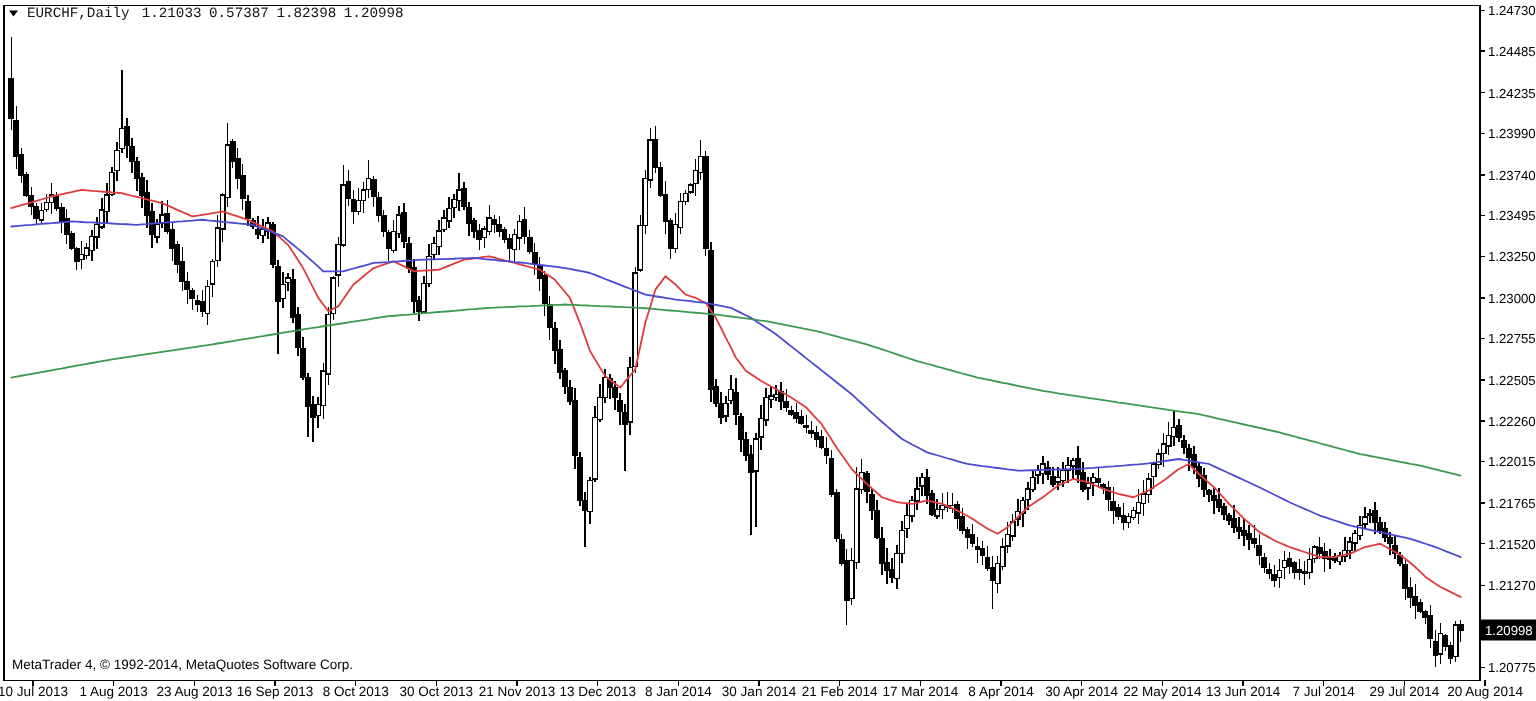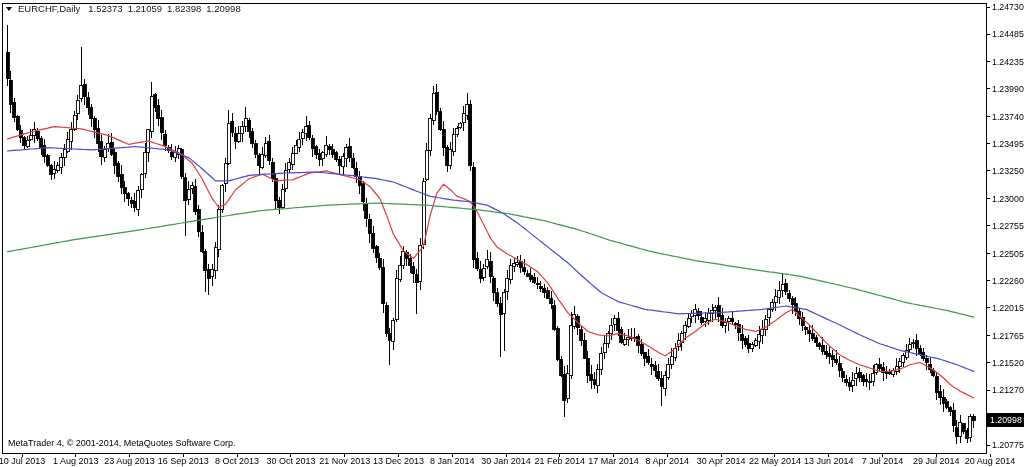--- a/index.html
+++ b/index.html
@@ -1,20 +1,20 @@
 <!DOCTYPE html>
 <html><head>
 <meta charset="utf-8">
 <style>
   html,body{margin:0;padding:0;background:#ffffff;}
   #app{position:relative;width:1024px;height:467px;background:#ffffff;overflow:hidden;
        font-family:"Liberation Sans", sans-serif;}
   #chart-svg{position:absolute;left:0;top:0;}
   .title-overlay{position:absolute;left:4px;top:2px;height:12px;display:flex;align-items:center;
-       font-size:9.5px;color:#141414;white-space:pre;z-index:5;}
+       font-size:9.5px;color:#141414;white-space:pre;z-index:5;font-family:Liberation Mono, monospace;}
   .dd-tri{width:0;height:0;border-left:3.5px solid transparent;border-right:3.5px solid transparent;
        border-top:4.5px solid #000;display:inline-block;margin:1px 6px 0 2px;cursor:pointer;}
   .t-sym{margin-right:8px;}
   .t-q{margin-right:5px;}
   .watermark{position:absolute;left:8px;top:438px;font-size:9px;color:#000;z-index:4;}
   .price-tag{position:absolute;left:987px;top:413px;width:37px;height:14px;background:#000;color:#fff;
        font-size:8.8px;line-height:14px;text-align:left;padding-left:3px;box-sizing:border-box;z-index:6;}
   .axis-hot{position:absolute;z-index:3;}
   #price-axis-zone{right:0;top:0;width:38px;height:453px;cursor:ns-resize;}
   #time-axis-zone{left:0;top:453px;width:1024px;height:14px;cursor:ew-resize;}
@@ -682,25 +682,25 @@
         <rect x="972.24" y="416.42756005057106" width="3" height="3.876106194688589" fill="#000000" stroke="#000000" stroke-width="0.9" shape-rendering="crispEdges"></rect>
       </g>
       <polyline points="7.5,138.8 10.9,137.8 14.2,136.8 17.6,135.9 20.9,134.9 24.3,133.9 27.6,133.0 31.0,132.0 34.3,131.0 37.7,130.3 41.0,129.6 44.4,128.8 47.8,128.1 51.1,127.3 54.5,126.6 57.8,126.9 61.2,127.2 64.5,127.4 67.9,127.7 71.2,128.0 74.6,128.3 78.0,128.5 81.3,128.8 84.7,129.7 88.0,130.5 91.4,131.3 94.7,132.1 98.1,133.0 101.4,133.8 104.8,134.6 108.2,135.5 111.5,136.9 114.9,138.4 118.2,139.9 121.6,141.4 124.9,142.8 128.3,144.3 131.6,143.8 135.0,143.2 138.3,142.7 141.7,142.1 145.1,141.6 148.4,141.0 151.8,142.1 155.1,143.2 158.5,144.3 161.8,145.4 165.2,146.5 168.5,148.1 171.9,149.6 175.3,151.2 178.6,152.7 182.0,154.3 185.3,157.2 188.7,160.2 192.0,163.2 195.4,168.3 198.7,173.5 202.1,178.7 205.4,185.3 208.8,191.9 212.2,198.6 215.5,203.0 218.9,207.5 222.2,205.8 225.6,204.1 228.9,199.3 232.3,194.5 235.6,189.7 239.0,187.0 242.3,184.2 245.7,181.4 249.1,178.7 252.4,177.5 255.8,176.4 259.1,175.3 262.5,174.2 265.8,175.9 269.2,177.5 272.5,179.2 275.9,180.9 279.3,180.6 282.6,180.4 286.0,180.2 289.3,180.0 292.7,179.8 296.0,178.4 299.4,177.1 302.7,175.8 306.1,174.4 309.4,173.1 312.8,172.7 316.2,172.2 319.5,171.8 322.9,171.3 326.2,170.9 329.6,171.8 332.9,172.7 336.3,173.6 339.6,174.4 343.0,175.3 346.4,176.2 349.7,177.1 353.1,178.0 356.4,178.9 359.8,179.8 363.1,182.0 366.5,184.2 369.8,186.4 373.2,190.5 376.6,194.5 379.9,198.6 383.3,206.9 386.6,215.2 390.0,224.6 393.3,234.0 396.7,239.6 400.0,245.1 403.4,250.6 406.7,253.2 410.1,255.8 413.5,258.4 416.8,254.3 420.2,250.3 423.5,246.2 426.9,230.7 430.2,215.2 433.6,204.1 436.9,193.1 440.3,188.6 443.6,184.2 447.0,187.0 450.4,189.7 453.7,193.1 457.1,196.4 460.4,197.5 463.8,198.6 467.1,200.3 470.5,201.9 473.8,206.9 477.2,211.9 480.6,218.5 483.9,225.2 487.3,231.8 490.6,238.5 494.0,242.9 497.3,247.3 500.7,249.5 504.0,251.7 507.4,254.0 510.8,255.8 514.1,257.7 517.5,259.5 520.8,261.3 524.2,263.2 527.5,265.0 530.9,267.3 534.2,269.5 537.6,271.7 540.9,275.4 544.3,279.1 547.7,282.8 551.0,287.9 554.4,293.1 557.7,298.3 561.1,303.1 564.4,307.9 567.8,312.7 571.1,316.0 574.5,319.3 577.9,322.6 581.2,325.6 584.6,328.5 587.9,331.5 591.3,332.6 594.6,333.7 598.0,334.8 601.3,335.2 604.7,335.5 608.0,335.9 611.4,335.2 614.8,334.4 618.1,333.7 621.5,334.4 624.8,335.2 628.2,335.9 631.5,337.4 634.9,338.9 638.2,340.3 641.6,342.2 645.0,344.0 648.3,345.9 651.7,348.1 655.0,350.3 658.4,352.5 661.7,354.2 665.1,355.8 668.4,353.6 671.8,351.4 675.1,348.1 678.5,344.8 681.9,341.5 685.2,338.1 688.6,335.9 691.9,333.7 695.3,331.5 698.6,328.9 702.0,326.3 705.3,323.7 708.7,322.3 712.0,320.8 715.4,319.3 718.8,320.0 722.1,320.8 725.5,321.5 728.8,323.0 732.2,324.5 735.5,325.9 738.9,327.1 742.2,328.2 745.6,329.3 749.0,330.0 752.3,330.7 755.7,331.5 759.0,330.0 762.4,328.5 765.7,327.1 769.1,324.8 772.4,322.6 775.8,320.4 779.1,317.8 782.5,315.2 785.9,312.7 789.2,311.0 792.6,309.3 795.9,312.7 799.3,316.0 802.6,318.9 806.0,321.9 809.3,324.8 812.7,328.5 816.1,332.2 819.4,335.9 822.8,339.2 826.1,342.6 829.5,345.9 832.8,348.8 836.2,351.8 839.5,354.7 842.9,356.6 846.3,358.4 849.6,360.3 853.0,361.8 856.3,363.2 859.7,364.7 863.0,365.8 866.4,366.9 869.7,368.0 873.1,369.1 876.4,370.2 879.8,371.4 883.2,371.4 886.5,371.4 889.9,371.4 893.2,370.6 896.6,369.9 899.9,369.1 903.3,367.7 906.6,366.2 910.0,364.7 913.4,364.0 916.7,363.2 920.1,362.5 923.4,364.3 926.8,366.2 930.1,368.0 933.5,370.2 936.8,372.5 940.2,375.2 943.5,378.0 946.9,381.3 950.3,384.6 953.6,386.9 957.0,389.1 960.3,391.3 963.7,392.9 967.0,394.6 970.4,396.3 973.7,397.9" fill="none" stroke="#e03c3c" stroke-width="1.2" stroke-linejoin="round" stroke-linecap="round"></polyline>
       <polyline points="7.5,151.0 10.9,150.7 14.2,150.4 17.6,150.1 20.9,149.9 24.3,149.6 27.6,149.3 31.0,149.0 34.3,148.8 37.7,148.5 41.0,148.2 44.4,147.9 47.8,147.6 51.1,147.8 54.5,148.0 57.8,148.2 61.2,148.3 64.5,148.5 67.9,148.7 71.2,148.8 74.6,149.0 78.0,149.2 81.3,149.4 84.7,149.5 88.0,149.7 91.4,149.9 94.7,149.6 98.1,149.4 101.4,149.1 104.8,148.8 108.2,148.6 111.5,148.3 114.9,148.1 118.2,147.8 121.6,147.6 124.9,147.3 128.3,147.1 131.6,146.8 135.0,146.5 138.3,146.9 141.7,147.2 145.1,147.5 148.4,147.9 151.8,148.2 155.1,148.5 158.5,148.9 161.8,149.2 165.2,149.5 168.5,149.9 171.9,151.2 175.3,152.4 178.6,153.7 182.0,155.0 185.3,156.3 188.7,157.6 192.0,160.4 195.4,163.2 198.7,165.9 202.1,168.7 205.4,171.7 208.8,174.8 212.2,177.8 215.5,180.9 218.9,180.9 222.2,180.9 225.6,180.9 228.9,180.9 232.3,179.9 235.6,179.0 239.0,178.1 242.3,177.2 245.7,176.3 249.1,175.3 252.4,175.1 255.8,174.9 259.1,174.7 262.5,174.4 265.8,174.2 269.2,174.0 272.5,173.8 275.9,173.6 279.3,173.3 282.6,173.1 286.0,173.0 289.3,172.9 292.7,172.8 296.0,172.7 299.4,172.6 302.7,172.5 306.1,172.3 309.4,172.2 312.8,172.1 316.2,172.0 319.5,172.3 322.9,172.7 326.2,173.0 329.6,173.3 332.9,173.7 336.3,174.0 339.6,174.3 343.0,174.7 346.4,175.0 349.7,175.3 353.1,175.7 356.4,176.2 359.8,176.6 363.1,177.0 366.5,177.4 369.8,177.8 373.2,178.2 376.6,178.7 379.9,179.3 383.3,180.0 386.6,180.6 390.0,181.3 393.3,182.0 396.7,183.3 400.0,184.6 403.4,186.0 406.7,187.3 410.1,188.6 413.5,189.9 416.8,191.2 420.2,192.5 423.5,193.8 426.9,195.1 430.2,196.4 433.6,196.9 436.9,197.5 440.3,198.0 443.6,198.6 447.0,199.1 450.4,199.7 453.7,200.1 457.1,200.4 460.4,200.8 463.8,201.2 467.1,201.5 470.5,201.9 473.8,202.6 477.2,203.2 480.6,203.9 483.9,204.6 487.3,205.2 490.6,206.9 494.0,208.6 497.3,210.2 500.7,211.9 504.0,214.1 507.4,216.3 510.8,218.5 514.1,220.7 517.5,223.0 520.8,225.6 524.2,228.3 527.5,230.9 530.9,233.6 534.2,236.2 537.6,238.9 540.9,241.6 544.3,244.2 547.7,246.9 551.0,249.5 554.4,252.2 557.7,254.8 561.1,257.5 564.4,260.2 567.8,262.8 571.1,265.9 574.5,269.0 577.9,272.1 581.2,275.2 584.6,278.3 587.9,281.2 591.3,284.1 594.6,287.0 598.0,289.8 601.3,292.7 604.7,294.5 608.0,296.3 611.4,298.0 614.8,299.8 618.1,301.6 621.5,302.6 624.8,303.5 628.2,304.5 631.5,305.5 634.9,306.4 638.2,307.4 641.6,308.4 645.0,309.3 648.3,309.8 651.7,310.2 655.0,310.7 658.4,311.1 661.7,311.6 665.1,312.0 668.4,312.4 671.8,312.9 675.1,313.3 678.5,313.8 681.9,313.7 685.2,313.6 688.6,313.5 691.9,313.4 695.3,313.3 698.6,313.2 702.0,313.1 705.3,313.0 708.7,312.9 712.0,312.8 715.4,312.8 718.8,312.7 722.1,312.4 725.5,312.1 728.8,311.9 732.2,311.6 735.5,311.4 738.9,311.1 742.2,310.9 745.6,310.6 749.0,310.4 752.3,310.1 755.7,309.8 759.0,309.6 762.4,309.3 765.7,308.9 769.1,308.4 772.4,307.9 775.8,307.4 779.1,307.0 782.5,306.5 785.9,306.0 789.2,306.6 792.6,307.1 795.9,307.7 799.3,308.2 802.6,308.8 806.0,309.3 809.3,310.9 812.7,312.4 816.1,314.0 819.4,315.5 822.8,317.1 826.1,318.6 829.5,320.2 832.8,321.7 836.2,323.3 839.5,324.8 842.9,326.5 846.3,328.2 849.6,329.8 853.0,331.5 856.3,333.1 859.7,334.8 863.0,336.3 866.4,337.8 869.7,339.2 873.1,340.7 876.4,342.2 879.8,343.7 883.2,344.8 886.5,345.9 889.9,347.0 893.2,348.1 896.6,349.2 899.9,350.3 903.3,351.1 906.6,351.8 910.0,352.5 913.4,353.3 916.7,354.0 920.1,354.7 923.4,355.5 926.8,356.2 930.1,357.0 933.5,357.7 936.8,358.4 940.2,359.2 943.5,360.3 946.9,361.4 950.3,362.5 953.6,363.6 957.0,364.7 960.3,366.0 963.7,367.4 967.0,368.7 970.4,370.0 973.7,371.4" fill="none" stroke="#4a4ad2" stroke-width="1.2" stroke-linejoin="round" stroke-linecap="round"></polyline>
       <polyline points="7.5,251.7 10.9,251.1 14.2,250.5 17.6,249.9 20.9,249.3 24.3,248.7 27.6,248.1 31.0,247.5 34.3,246.9 37.7,246.3 41.0,245.7 44.4,245.0 47.8,244.4 51.1,243.8 54.5,243.2 57.8,242.6 61.2,242.0 64.5,241.4 67.9,240.8 71.2,240.2 74.6,239.6 78.0,239.1 81.3,238.6 84.7,238.1 88.0,237.6 91.4,237.1 94.7,236.6 98.1,236.1 101.4,235.6 104.8,235.1 108.2,234.6 111.5,234.1 114.9,233.6 118.2,233.1 121.6,232.6 124.9,232.1 128.3,231.6 131.6,231.1 135.0,230.6 138.3,230.1 141.7,229.6 145.1,229.0 148.4,228.5 151.8,227.9 155.1,227.4 158.5,226.8 161.8,226.3 165.2,225.7 168.5,225.2 171.9,224.6 175.3,224.1 178.6,223.5 182.0,223.0 185.3,222.4 188.7,221.8 192.0,221.3 195.4,220.7 198.7,220.2 202.1,219.6 205.4,219.1 208.8,218.6 212.2,218.1 215.5,217.5 218.9,217.0 222.2,216.5 225.6,216.0 228.9,215.5 232.3,214.9 235.6,214.4 239.0,213.9 242.3,213.4 245.7,212.9 249.1,212.3 252.4,211.8 255.8,211.3 259.1,210.8 262.5,210.5 265.8,210.2 269.2,209.9 272.5,209.7 275.9,209.4 279.3,209.1 282.6,208.8 286.0,208.6 289.3,208.3 292.7,208.0 296.0,207.7 299.4,207.5 302.7,207.2 306.1,206.9 309.4,206.6 312.8,206.3 316.2,206.1 319.5,205.8 322.9,205.5 326.2,205.2 329.6,205.1 332.9,204.9 336.3,204.8 339.6,204.6 343.0,204.5 346.4,204.3 349.7,204.2 353.1,204.1 356.4,203.9 359.8,203.8 363.1,203.6 366.5,203.5 369.8,203.3 373.2,203.2 376.6,203.0 379.9,203.2 383.3,203.3 386.6,203.5 390.0,203.6 393.3,203.8 396.7,203.9 400.0,204.1 403.4,204.2 406.7,204.3 410.1,204.5 413.5,204.6 416.8,204.8 420.2,204.9 423.5,205.1 426.9,205.2 430.2,205.5 433.6,205.8 436.9,206.1 440.3,206.4 443.6,206.7 447.0,207.0 450.4,207.3 453.7,207.6 457.1,207.9 460.4,208.2 463.8,208.5 467.1,208.8 470.5,209.1 473.8,209.4 477.2,209.7 480.6,210.1 483.9,210.6 487.3,211.0 490.6,211.4 494.0,211.9 497.3,212.3 500.7,212.8 504.0,213.2 507.4,213.7 510.8,214.1 514.1,214.8 517.5,215.4 520.8,216.1 524.2,216.8 527.5,217.4 530.9,218.1 534.2,218.7 537.6,219.4 540.9,220.1 544.3,220.7 547.7,221.6 551.0,222.5 554.4,223.4 557.7,224.3 561.1,225.2 564.4,226.1 567.8,226.9 571.1,227.8 574.5,228.7 577.9,229.6 581.2,230.7 584.6,231.8 587.9,232.9 591.3,234.0 594.6,235.1 598.0,236.2 601.3,237.4 604.7,238.5 608.0,239.6 611.4,240.7 614.8,241.6 618.1,242.5 621.5,243.4 624.8,244.4 628.2,245.3 631.5,246.2 634.9,247.1 638.2,248.1 641.6,249.0 645.0,249.9 648.3,250.8 651.7,251.7 655.0,252.4 658.4,253.1 661.7,253.8 665.1,254.5 668.4,255.2 671.8,255.8 675.1,256.5 678.5,257.2 681.9,257.9 685.2,258.6 688.6,259.2 691.9,259.9 695.3,260.6 698.6,261.1 702.0,261.6 705.3,262.2 708.7,262.7 712.0,263.2 715.4,263.7 718.8,264.2 722.1,264.7 725.5,265.3 728.8,265.8 732.2,266.3 735.5,266.8 738.9,267.3 742.2,267.8 745.6,268.4 749.0,268.8 752.3,269.3 755.7,269.8 759.0,270.3 762.4,270.8 765.7,271.3 769.1,271.8 772.4,272.2 775.8,272.7 779.1,273.2 782.5,273.7 785.9,274.2 789.2,274.7 792.6,275.1 795.9,275.6 799.3,276.1 802.6,276.9 806.0,277.6 809.3,278.4 812.7,279.2 816.1,279.9 819.4,280.7 822.8,281.4 826.1,282.2 829.5,283.0 832.8,283.7 836.2,284.5 839.5,285.2 842.9,286.0 846.3,286.8 849.6,287.5 853.0,288.3 856.3,289.2 859.7,290.1 863.0,291.0 866.4,291.9 869.7,292.8 873.1,293.7 876.4,294.6 879.8,295.5 883.2,296.4 886.5,297.3 889.9,298.2 893.2,299.1 896.6,300.0 899.9,300.9 903.3,301.8 906.6,302.7 910.0,303.3 913.4,304.0 916.7,304.6 920.1,305.3 923.4,305.9 926.8,306.6 930.1,307.2 933.5,307.9 936.8,308.5 940.2,309.2 943.5,309.8 946.9,310.4 950.3,311.3 953.6,312.1 957.0,312.9 960.3,313.8 963.7,314.6 967.0,315.4 970.4,316.3 973.7,317.1" fill="none" stroke="#3c9a50" stroke-width="1.2" stroke-linejoin="round" stroke-linecap="round"></polyline>
     </svg>
 
   <div class="title-overlay">
     <span class="dd-tri"></span>
     <span class="t-sym">EURCHF,Daily</span>
-    <span class="t-q">1.52373</span>
-    <span class="t-q">1.21059</span>
+    <span class="t-q">1.21033</span>
+    <span class="t-q">0.57387</span>
     <span class="t-q">1.82398</span>
     <span class="t-q">1.20998</span>
   </div>
 
-  <div class="watermark">MetaTrader 4, © 2001-2014, MetaQuotes Software Corp.</div>
+  <div class="watermark">MetaTrader 4, © 1992-2014, MetaQuotes Software Corp.</div>
 
   <div id="price-axis-zone" class="axis-hot"></div>
   <div id="time-axis-zone" class="axis-hot"></div>
 
   <div class="price-tag">1.20998</div>
 </div>
 
 </body></html>

